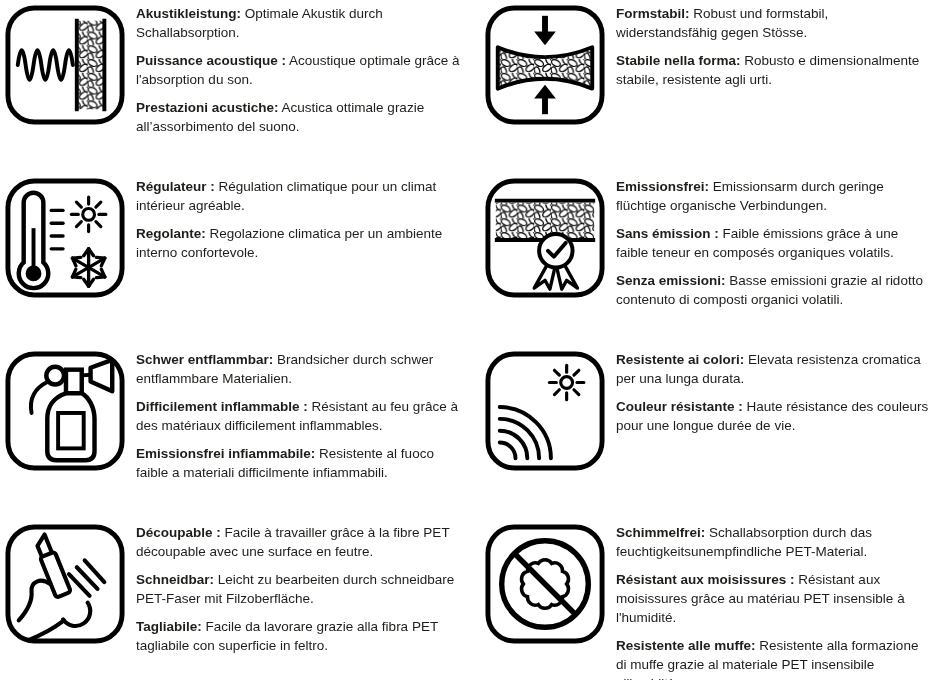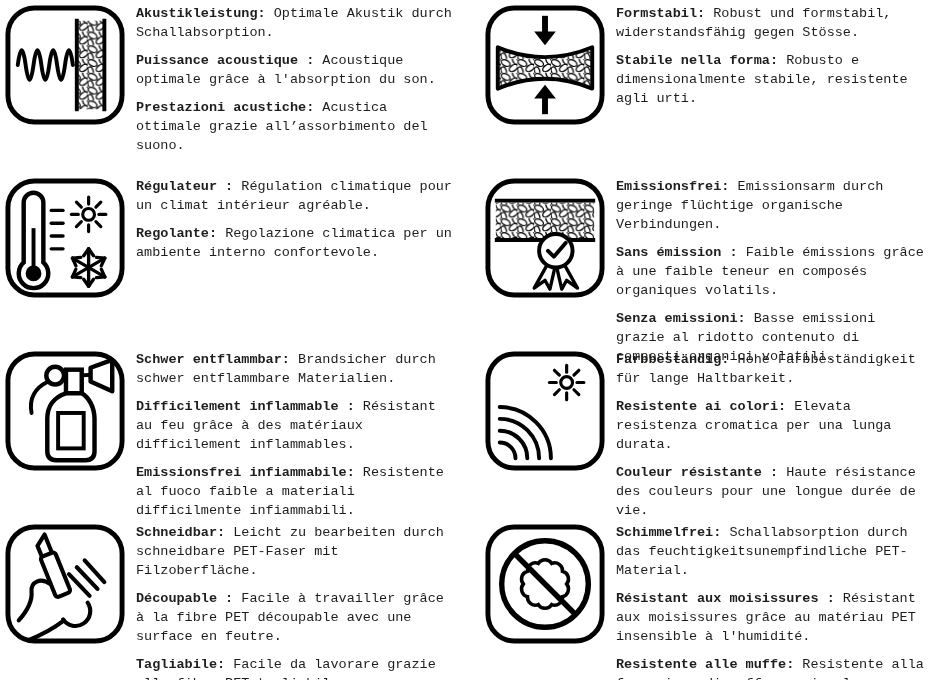--- a/index.html
+++ b/index.html
@@ -10,21 +10,21 @@
   .grid{
     display:grid;
     grid-template-columns:456px 448px;
     column-gap:24px;
     grid-auto-rows:173px;
     padding:4px 0 0 4px;
   }
   .tile{display:flex;align-items:flex-start;gap:10px;}
   .iconbox{width:122px;height:122px;flex:0 0 auto;}
   .iconbox svg{display:block;}
-  .text{font-size:13.5px;line-height:19px;padding-top:0;font-family:Liberation Mono, monospace;}
+  .text{font-size:13.5px;line-height:19px;padding-top:0;}
   .col-left .text{width:324px;}
   .col-right .text{width:314px;}
   .text p{margin:0 0 9px 0;}
   .text strong{font-weight:700;}
   svg .ink{stroke:#000;fill:none;}
 </style>
 </head>
 <body>
 
 <svg width="0" height="0" style="position:absolute" aria-hidden="true">
@@ -194,21 +194,20 @@
               <line x1="0" y1="-10.5" x2="0" y2="-17.5"></line>
             <line x1="7.4" y1="7.4" x2="12.4" y2="12.4"></line>
               <line x1="-7.4" y1="7.4" x2="-12.4" y2="12.4"></line>
             <line x1="7.4" y1="-7.4" x2="12.4" y2="-12.4"></line>
               <line x1="-7.4" y1="-7.4" x2="-12.4" y2="-12.4"></line>
           </g>
         </g>
       </svg>
     </div>
     <div class="text">
-      <p><strong>Farbbeständig:</strong> <span>Hohe Farbbeständigkeit für lange Haltbarkeit.</span></p>
       <p><strong>Resistente ai colori:</strong> <span>Elevata resistenza cromatica per una lunga durata.</span></p>
       <p><strong>Couleur résistante :</strong> <span>Haute résistance des couleurs pour une longue durée de vie.</span></p>
     </div>
   </div>
 
   <div class="tile col-left">
     <div class="iconbox">
       <svg viewBox="0 0 124 124" width="122" height="122">
         <rect x="4" y="4" width="116" height="116" rx="27" fill="#fff" stroke="#000" stroke-width="5"></rect>
         <g stroke="#000" stroke-width="4.2" stroke-linecap="round" stroke-linejoin="round" fill="none">
@@ -219,22 +218,22 @@
           <path d="M47,62 C37,55 27,60 28,70 C29,81 23,90 15,99"></path>
           <path d="M25,119 C40,113 52,106 61,99"></path>
           <path d="M60,98 A14.5,14.5 0 1 0 85,81"></path>
           <path d="M66,52 L87,74"></path>
           <path d="M74,45 L95,67"></path>
           <path d="M82,38 L102,60"></path>
         </g>
       </svg>
     </div>
     <div class="text">
+      <p><strong>Découpable :</strong> <span>Facile à travailler grâce à la fibre PET découpable avec une surface en feutre.</span></p>
       <p><strong>Schneidbar:</strong> <span>Leicht zu bearbeiten durch schneidbare PET-Faser mit Filzoberfläche.</span></p>
-      <p><strong>Découpable :</strong> <span>Facile à travailler grâce à la fibre PET découpable avec une surface en feutre.</span></p>
       <p><strong>Tagliabile:</strong> <span>Facile da lavorare grazie alla fibra PET tagliabile con superficie in feltro.</span></p>
     </div>
   </div>
 
   <div class="tile col-right">
     <div class="iconbox">
       <svg viewBox="0 0 124 124" width="122" height="122">
         <rect x="4" y="4" width="116" height="116" rx="27" fill="#fff" stroke="#000" stroke-width="5"></rect>
         <circle cx="62" cy="62" r="44" fill="#fff" stroke="#000" stroke-width="5.5"></circle>
         <path fill="#fff" stroke="#000" stroke-width="3.6" d="M84,62 A8,8 0 0 1 79.8,74.9 A8,8 0 0 1 68.8,82.9 A8,8 0 0 1 55.2,82.9 A8,8 0 0 1 44.2,74.9 A8,8 0 0 1 40,62 A8,8 0 0 1 44.2,49.1 A8,8 0 0 1 55.2,41.1 A8,8 0 0 1 68.8,41.1 A8,8 0 0 1 79.8,49.1 A8,8 0 0 1 84,62 Z"></path>

